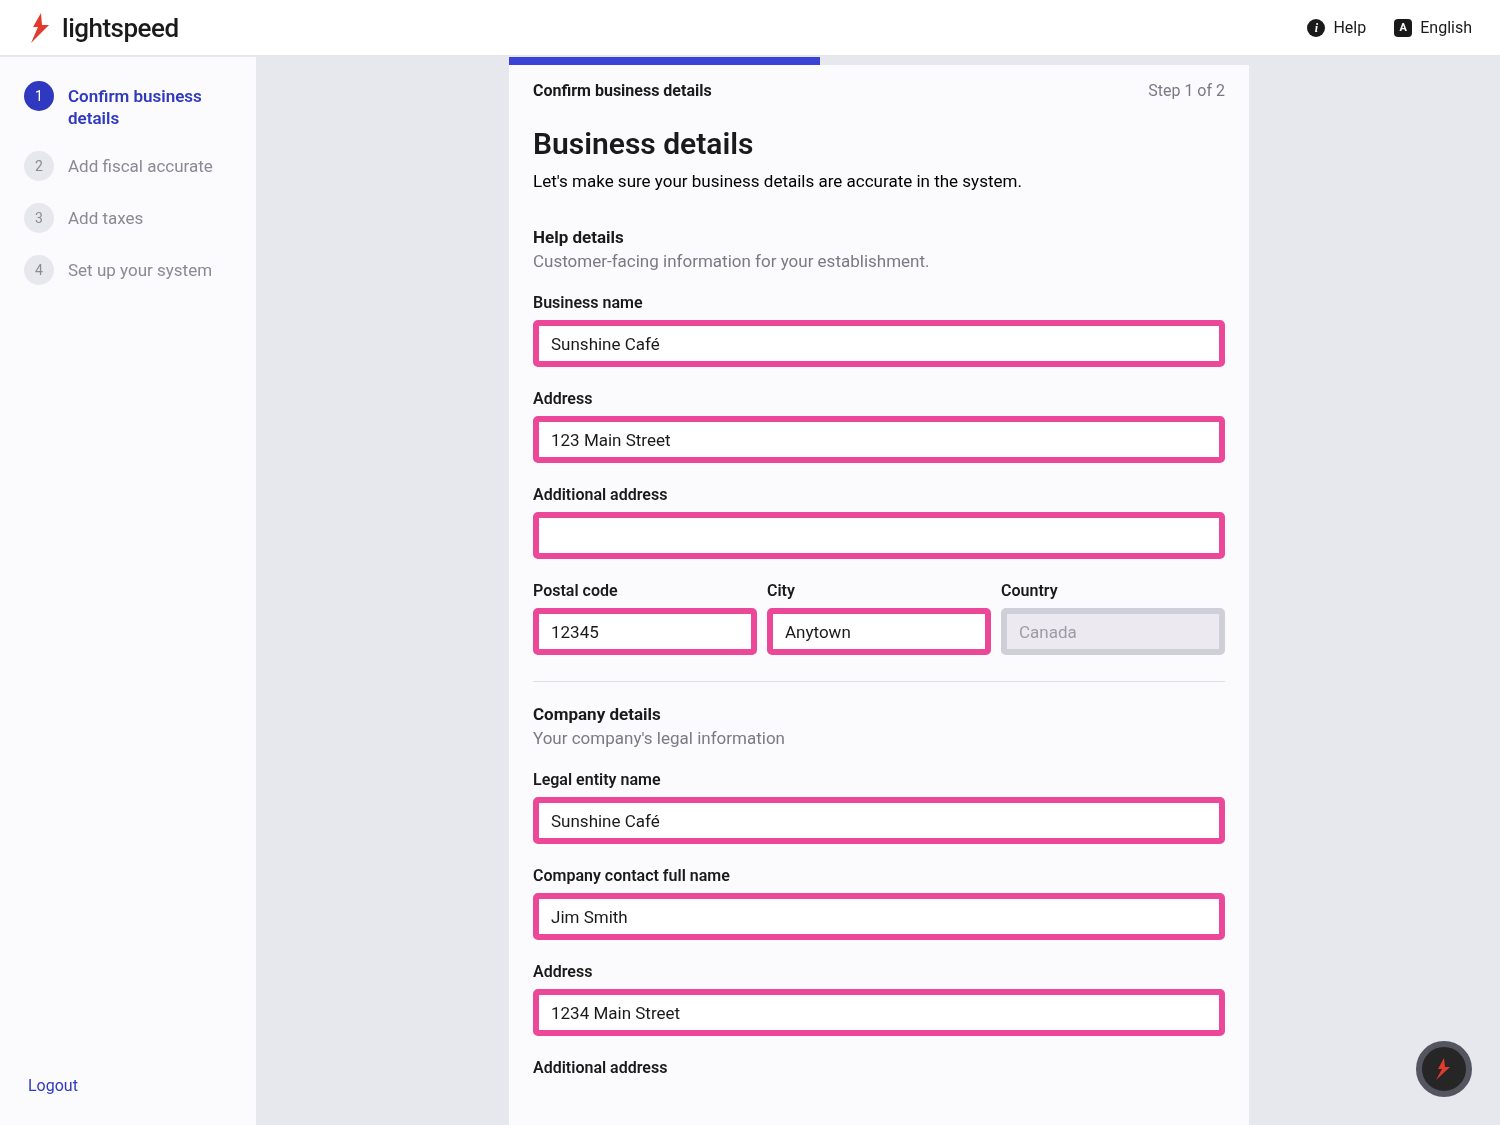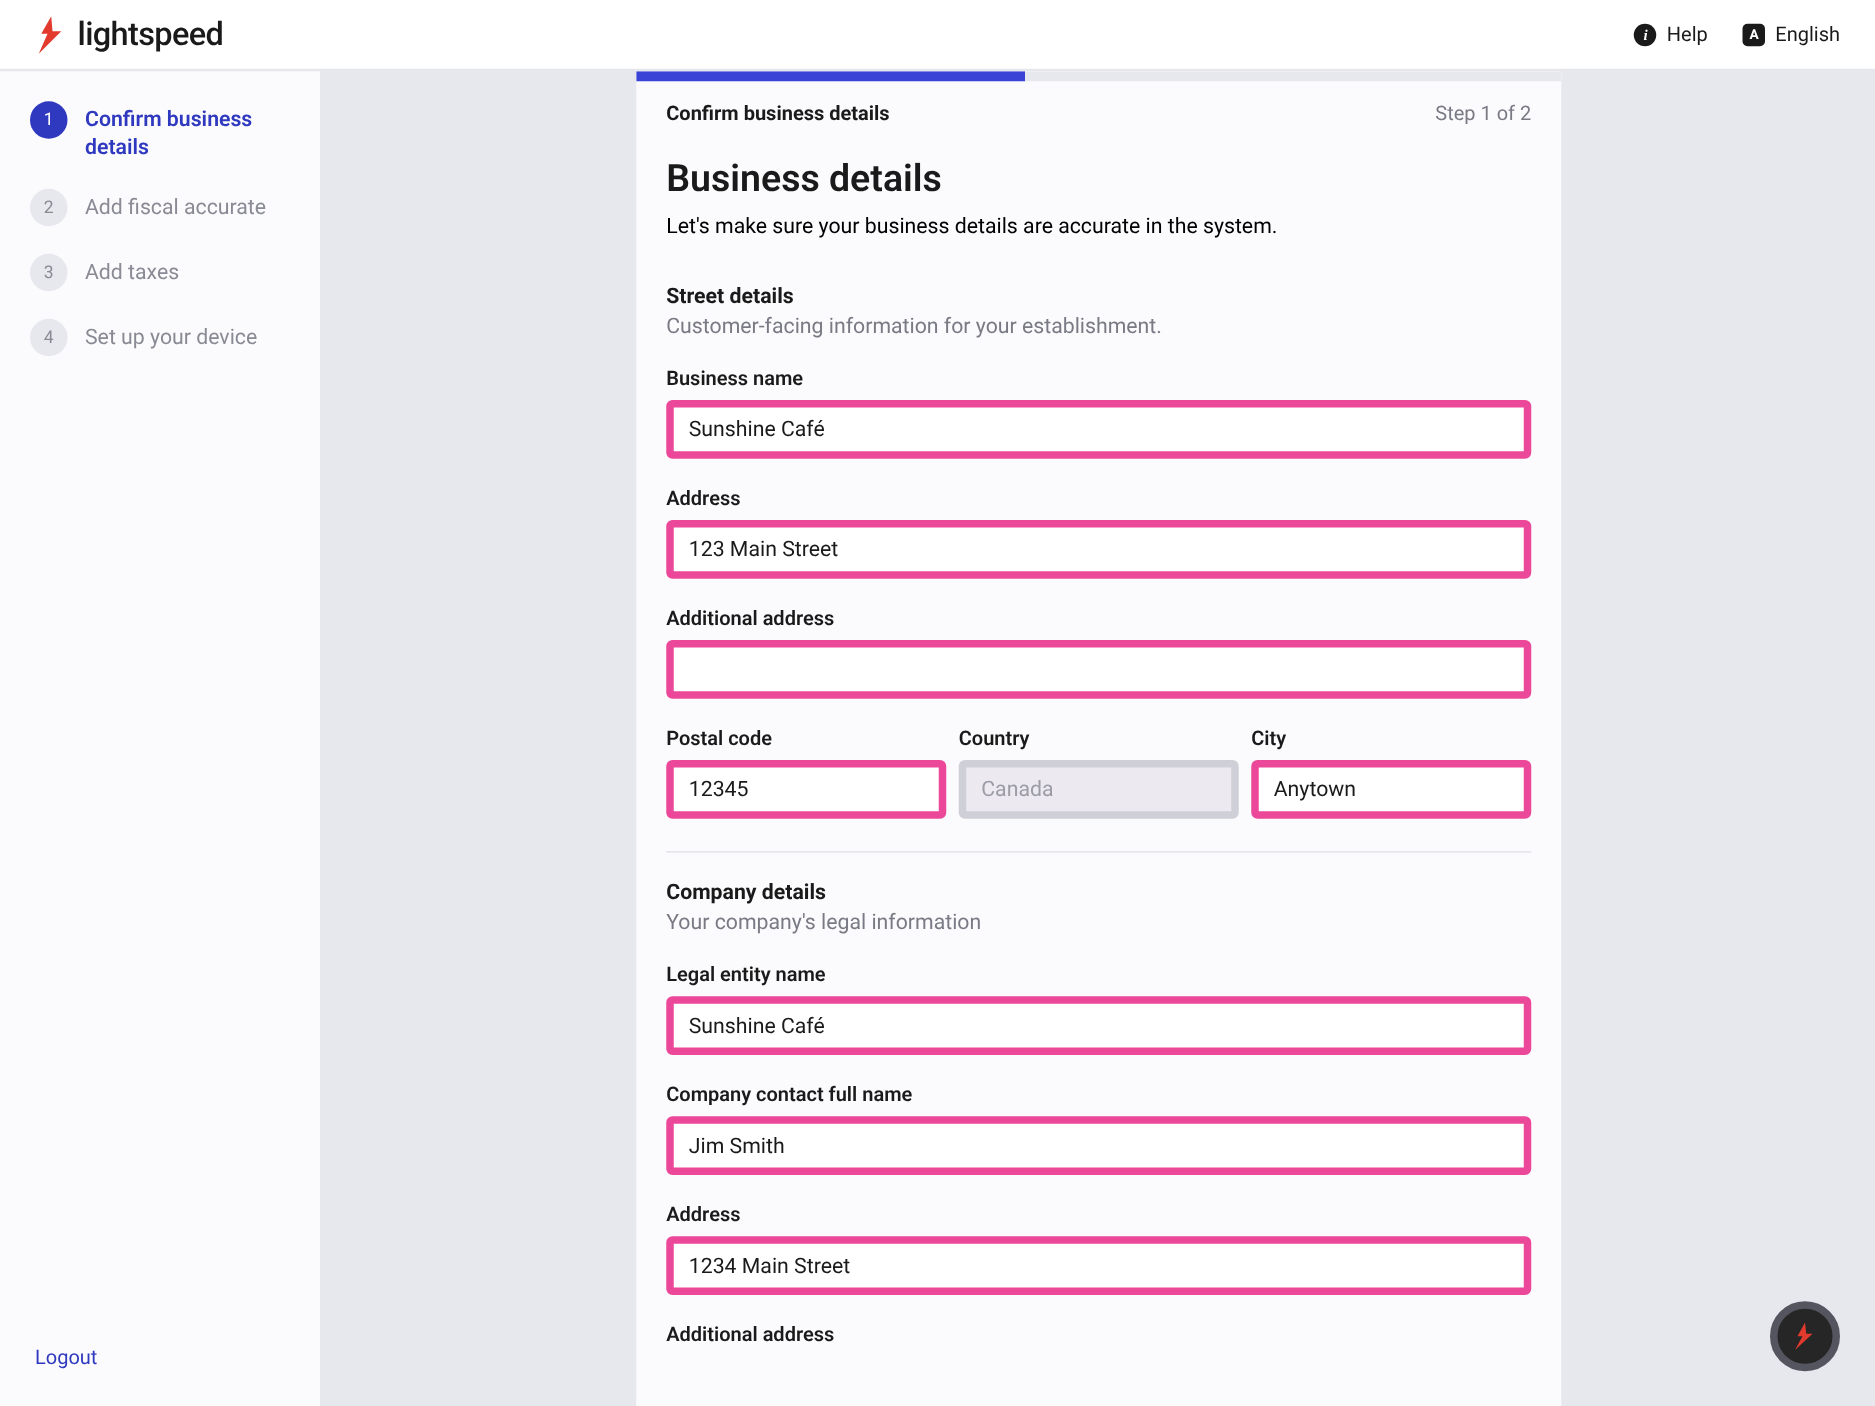--- a/index.html
+++ b/index.html
@@ -250,40 +250,40 @@
     <div class="step">
       <div class="step-num inactive">2</div>
       <div class="step-label inactive">Add fiscal accurate</div>
     </div>
     <div class="step">
       <div class="step-num inactive">3</div>
       <div class="step-label inactive">Add taxes</div>
     </div>
     <div class="step">
       <div class="step-num inactive">4</div>
-      <div class="step-label inactive">Set up your device</div>
+      <div class="step-label inactive">Set up your system</div>
     </div>
   </div>
   <div class="logout">Logout</div>
 </div>
 
 <div class="card">
   <div class="progress-bar">
     <div class="progress-seg" id="progress-seg" style="width: 42%;"></div>
   </div>
   <div class="card-header">
     <span class="card-header-title">Confirm business details</span>
     <span class="card-header-step">Step 1 of 2</span>
   </div>
 
   <div class="form-scroll">
     <h1 class="page-title">Business details</h1>
     <div class="page-sub">Let's make sure your business details are accurate in the system.</div>
 
-    <div class="section-title">Street details</div>
+    <div class="section-title">Help details</div>
     <div class="section-sub">Customer-facing information for your establishment.</div>
 
     <div class="field">
       <div class="field-label">Business name</div>
       <input class="text-input" type="text" value="Sunshine Café" style="">
     </div>
 
     <div class="field">
       <div class="field-label">Address</div>
       <input class="text-input" type="text" value="123 Main Street" style="">
@@ -293,26 +293,26 @@
       <div class="field-label">Additional address</div>
       <input class="text-input" type="text" value="" style="">
     </div>
 
     <div class="row-3">
       <div class="col">
         <div class="field-label">Postal code</div>
         <input class="text-input" type="text" value="12345" style="">
       </div>
       <div class="col">
+        <div class="field-label">City</div>
+        <input class="text-input" type="text" value="Anytown" style="">
+      </div>
+      <div class="col">
         <div class="field-label">Country</div>
         <input class="text-input" type="text" disabled="" value="Canada" style="">
-      </div>
-      <div class="col">
-        <div class="field-label">City</div>
-        <input class="text-input" type="text" value="Anytown" style="">
       </div>
     </div>
 
 
     <hr class="divider">
 
     <div class="section-title">Company details</div>
     <div class="section-sub">Your company's legal information</div>
 
     <div class="field">

